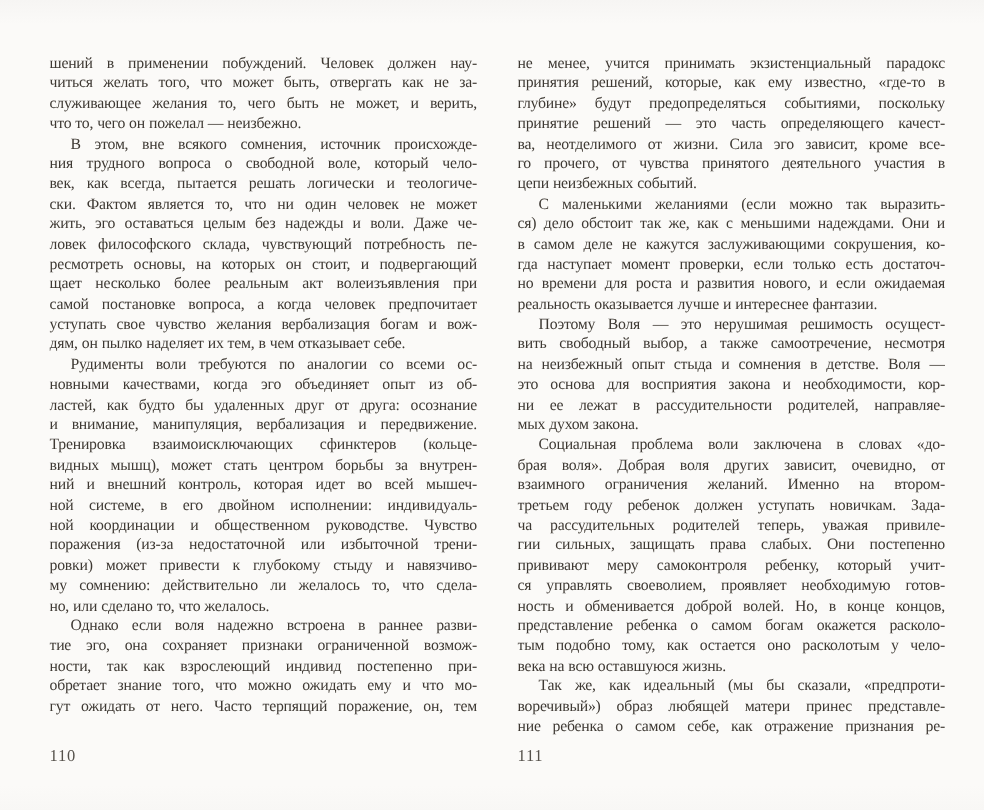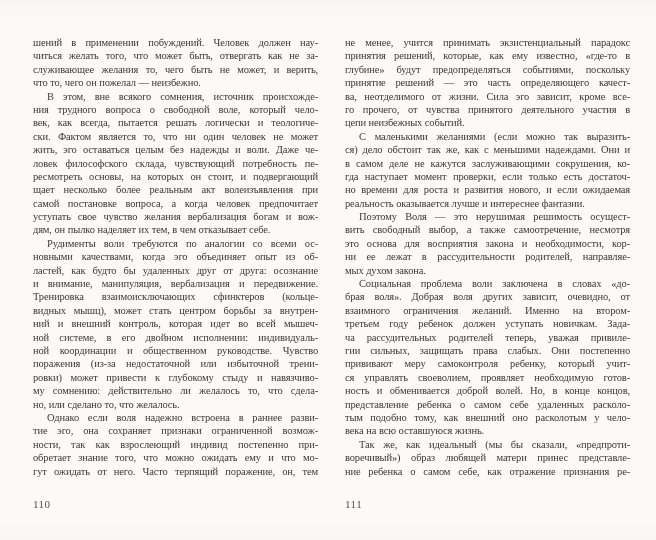--- a/index.html
+++ b/index.html
@@ -110,34 +110,35 @@
         <div class="line">го прочего, от чувства принятого деятельного участия в</div>
         <div class="line para-end">цепи неизбежных событий.</div>
         <div class="line indent">С маленькими желаниями (если можно так выразить-</div>
         <div class="line">ся) дело обстоит так же, как с меньшими надеждами. Они и</div>
         <div class="line">в самом деле не кажутся заслуживающими сокрушения, ко-</div>
         <div class="line">гда наступает момент проверки, если только есть достаточ-</div>
         <div class="line">но времени для роста и развития нового, и если ожидаемая</div>
         <div class="line para-end">реальность оказывается лучше и интереснее фантазии.</div>
         <div class="line indent">Поэтому Воля — это нерушимая решимость осущест-</div>
         <div class="line">вить свободный выбор, а также самоотречение, несмотря</div>
+        <div class="line">на неизбежный опыт стыда и сомнения в детстве. Воля —</div>
         <div class="line">это основа для восприятия закона и необходимости, кор-</div>
         <div class="line">ни ее лежат в рассудительности родителей, направляе-</div>
         <div class="line para-end">мых духом закона.</div>
         <div class="line indent">Социальная проблема воли заключена в словах «до-</div>
         <div class="line">брая воля». Добрая воля других зависит, очевидно, от</div>
         <div class="line">взаимного ограничения желаний. Именно на втором-</div>
         <div class="line">третьем году ребенок должен уступать новичкам. Зада-</div>
         <div class="line">ча рассудительных родителей теперь, уважая привиле-</div>
         <div class="line">гии сильных, защищать права слабых. Они постепенно</div>
         <div class="line">прививают меру самоконтроля ребенку, который учит-</div>
         <div class="line">ся управлять своеволием, проявляет необходимую готов-</div>
         <div class="line">ность и обменивается доброй волей. Но, в конце концов,</div>
-        <div class="line">представление ребенка о самом себе удаленных расколо-</div>
-        <div class="line">тым подобно тому, как внешний оно расколотым у чело-</div>
+        <div class="line">представление ребенка о самом богам окажется расколо-</div>
+        <div class="line">тым подобно тому, как остается оно расколотым у чело-</div>
         <div class="line para-end">века на всю оставшуюся жизнь.</div>
         <div class="line indent">Так же, как идеальный (мы бы сказали, «предпроти-</div>
         <div class="line">воречивый») образ любящей матери принес представле-</div>
         <div class="line">ние ребенка о самом себе, как отражение признания ре-</div>
       </div>
     <div class="page-number">111</div>
   </div>
 
 </div>
 

